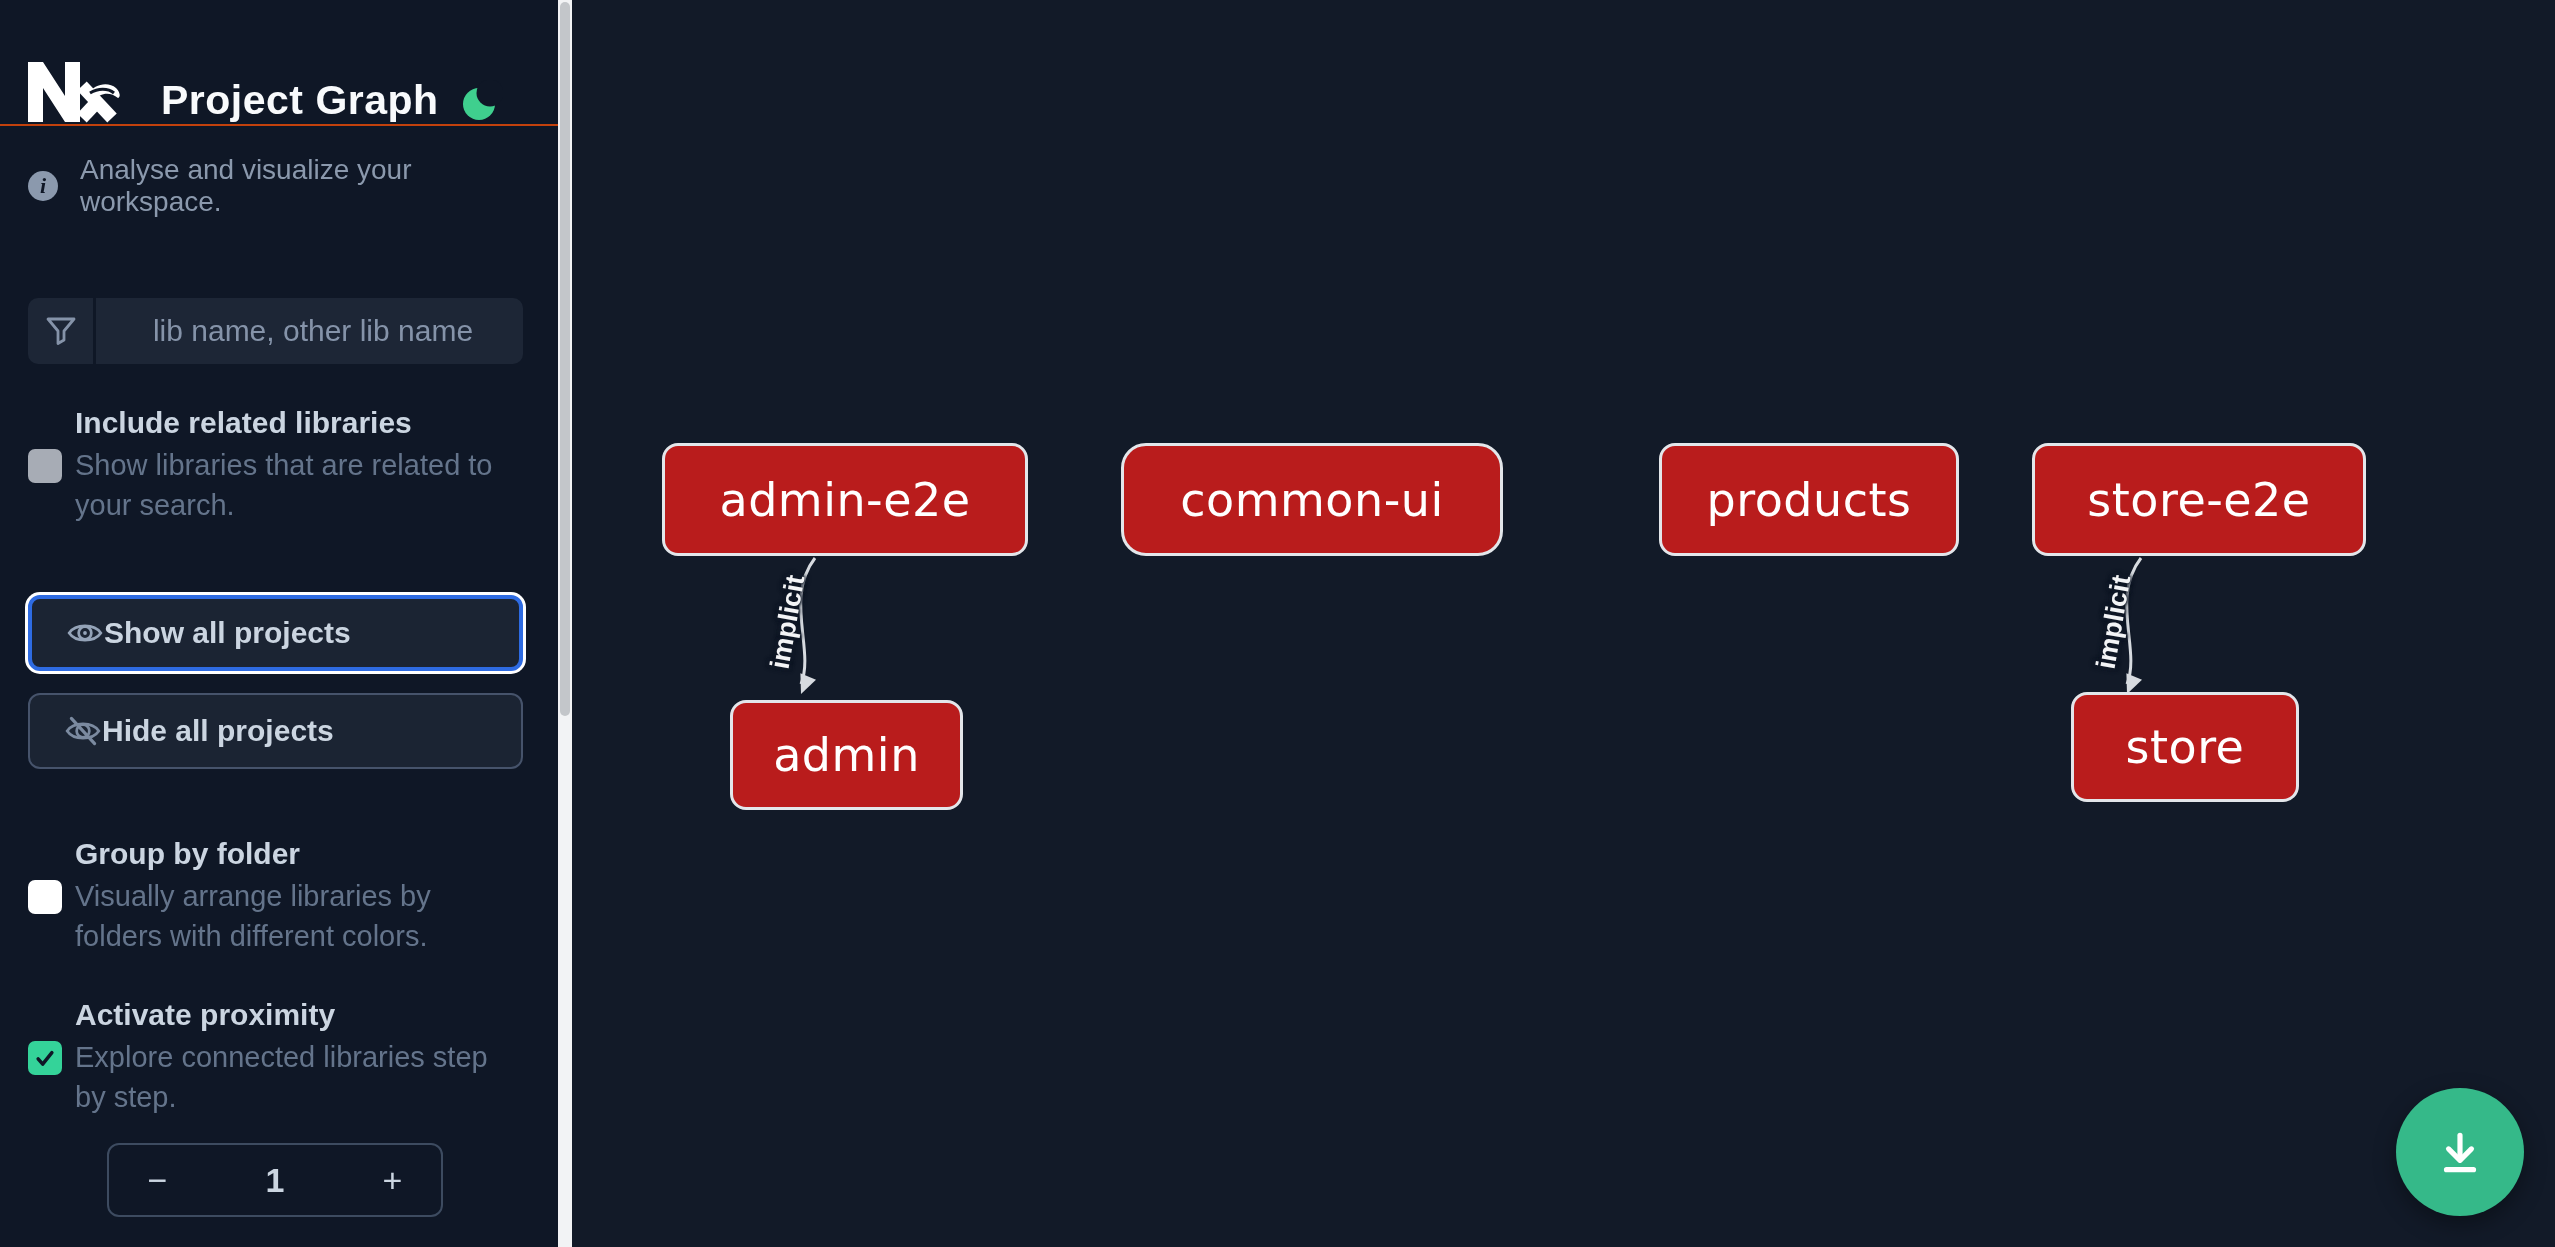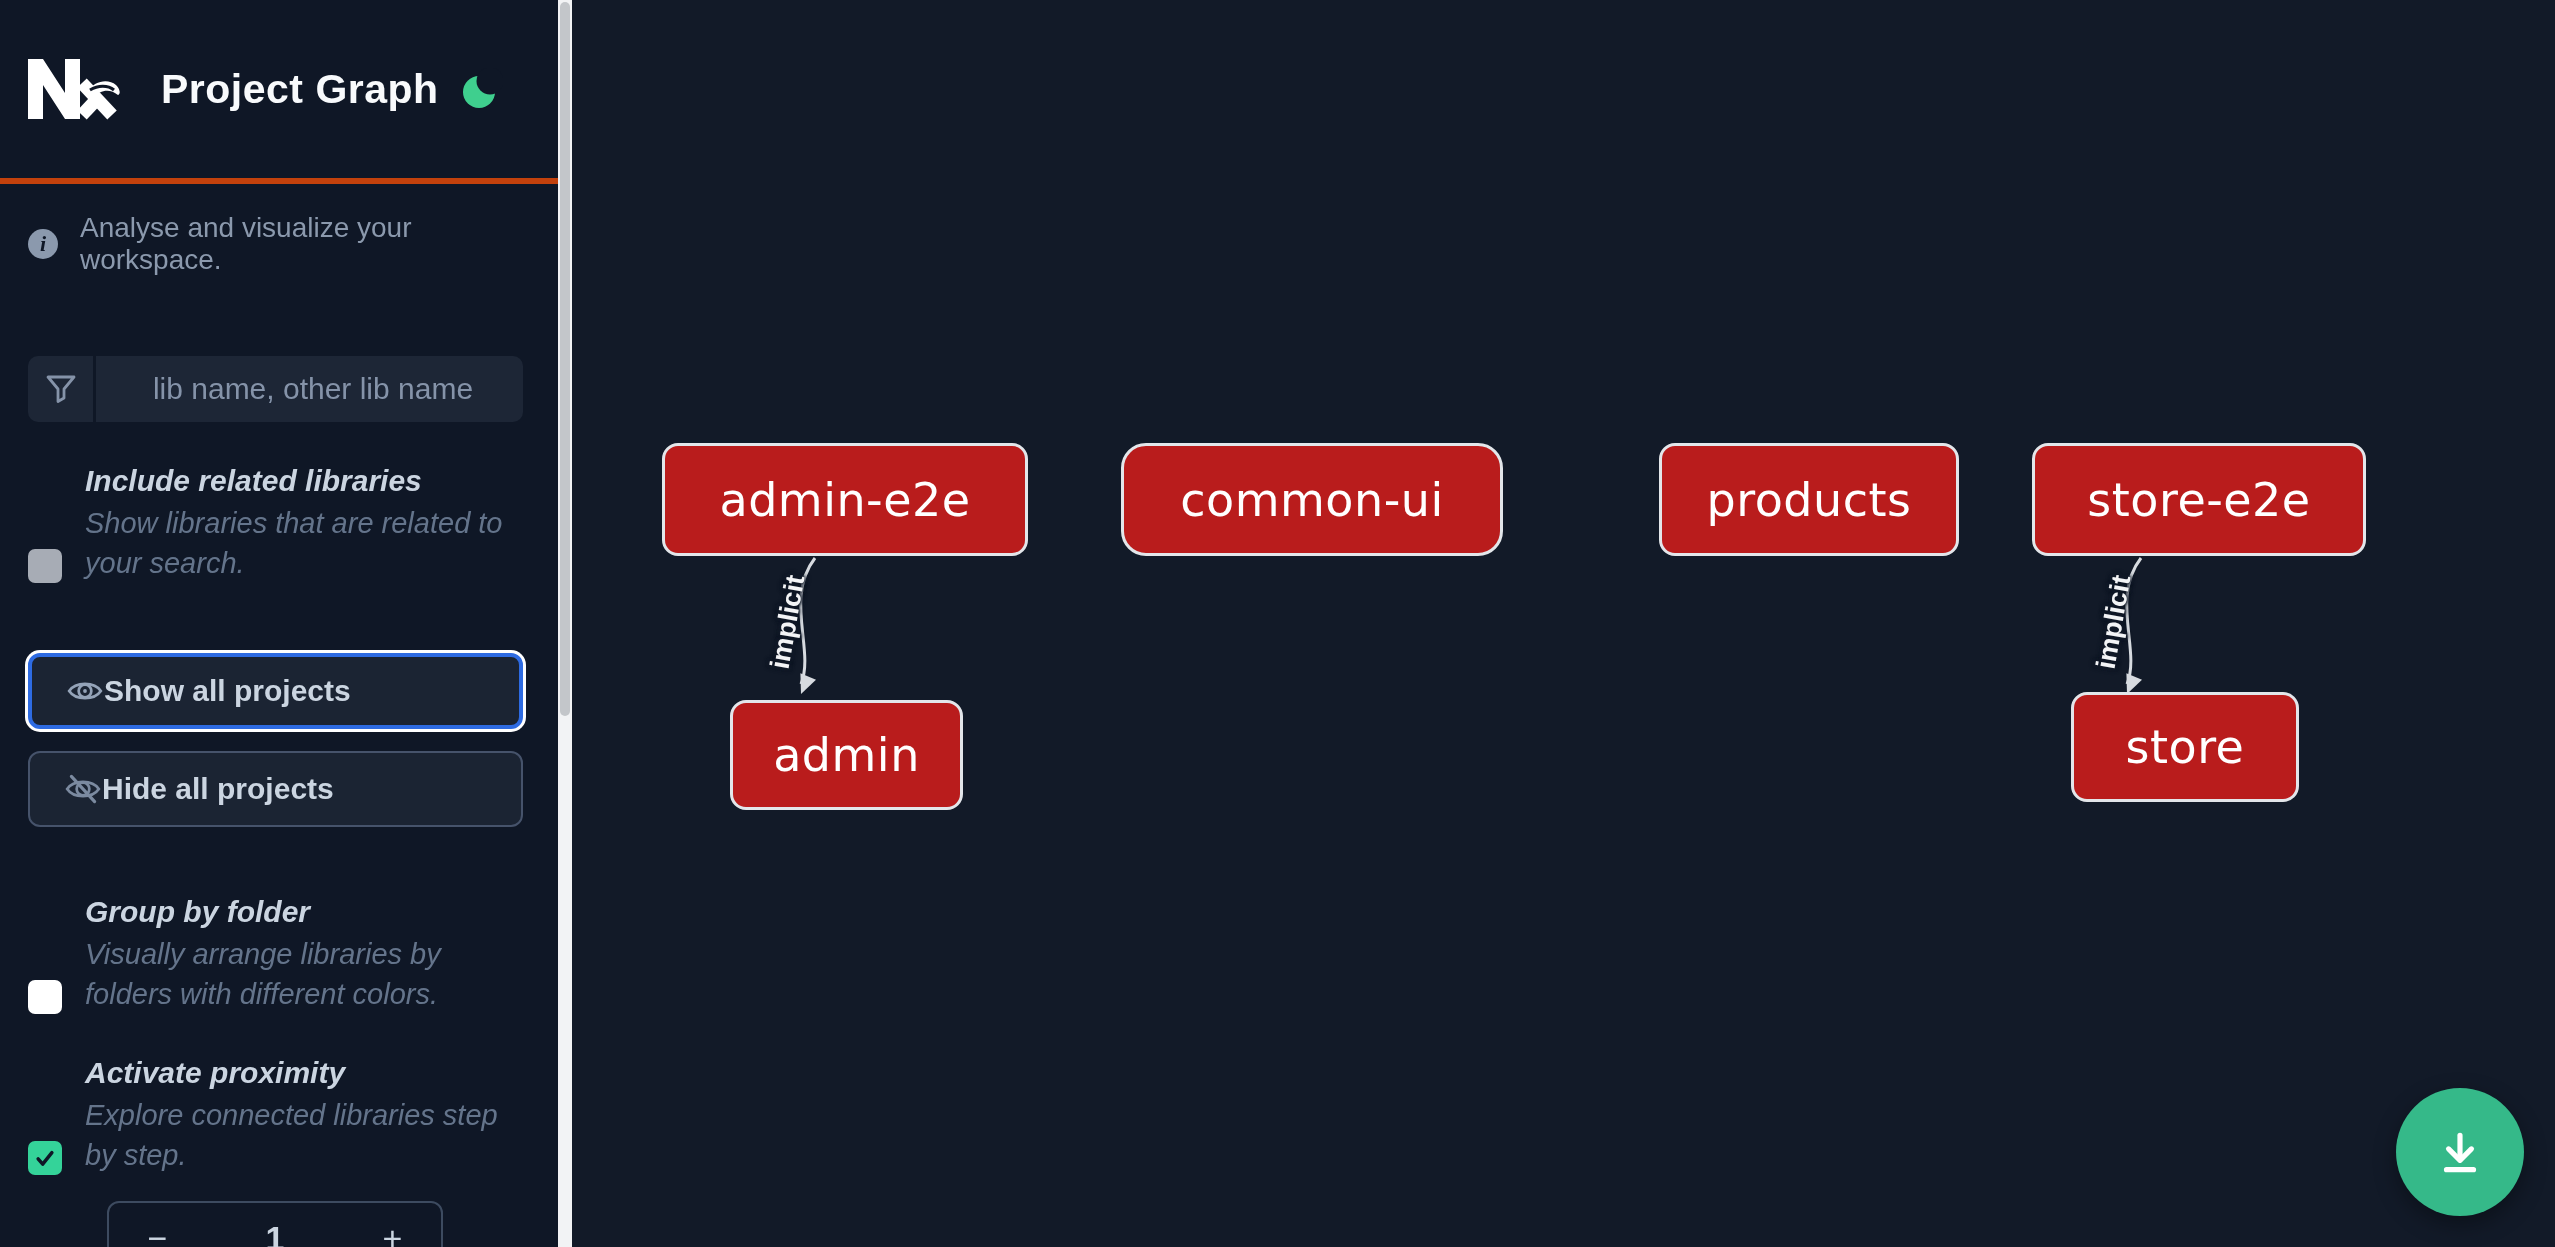--- a/index.html
+++ b/index.html
@@ -10,22 +10,22 @@
     -webkit-font-smoothing:antialiased;
   }
   .app { display:flex; width:2555px; height:1247px; }
 
   
   .sidebar {
     width:558px; height:100%; background:#0f1726; flex:0 0 auto;
     display:flex; flex-direction:column;
   }
   .sb-header {
-    height:184px; flex:0 0 auto; display:flex; align-items:center;
-    padding:0 53px 0 28px; border-bottom:6px solid #c2410c;
+    height:126px; flex:0 0 auto; display:flex; align-items:flex-end;
+    padding:0 53px 0 28px; border-bottom:2px solid #c2410c;
   }
   .logo-svg { width:96px; height:64px; display:block; }
   .app-title {
     margin-left:37px; font-size:41px; font-weight:700; color:#f8fafc;
     letter-spacing:0.5px; white-space:nowrap;
   }
   .theme-toggle {
     margin-left:auto; width:46px; height:46px; background:transparent;
     border:none; cursor:pointer; display:flex; align-items:center; justify-content:center;
   }
@@ -49,21 +49,21 @@
     border-right:3px solid #0f1726; flex:0 0 auto;
   }
   .search input {
     flex:1; background:transparent; border:none; outline:none;
     font-size:30px; color:#ef4444; padding:0 24px;
     font-family:"Liberation Sans",sans-serif;
     text-align:center;
   }
   .search input::placeholder { color:#8593a9; opacity:1; }
 
-  .opt { display:flex; gap:23px; align-items:flex-end;font-style:italic; }
+  .opt { display:flex; gap:13px; align-items:center; }
   .cb {
     width:34px; height:34px; border-radius:7px; flex:0 0 auto; margin-top:2px;
     display:flex; align-items:center; justify-content:center; cursor:pointer;
   }
   .cb-gray  { background:#a7acb5; }
   .cb-white { background:#ffffff; }
   .cb-green { background:#34d399; }
   .opt-label { font-size:30px; font-weight:600; color:#cbd5e1; line-height:36px; }
   .opt-desc  { font-size:29px; font-weight:400; color:#64748b; line-height:40px; margin-top:4px; }
   .mt-include { margin-top:41px; }

